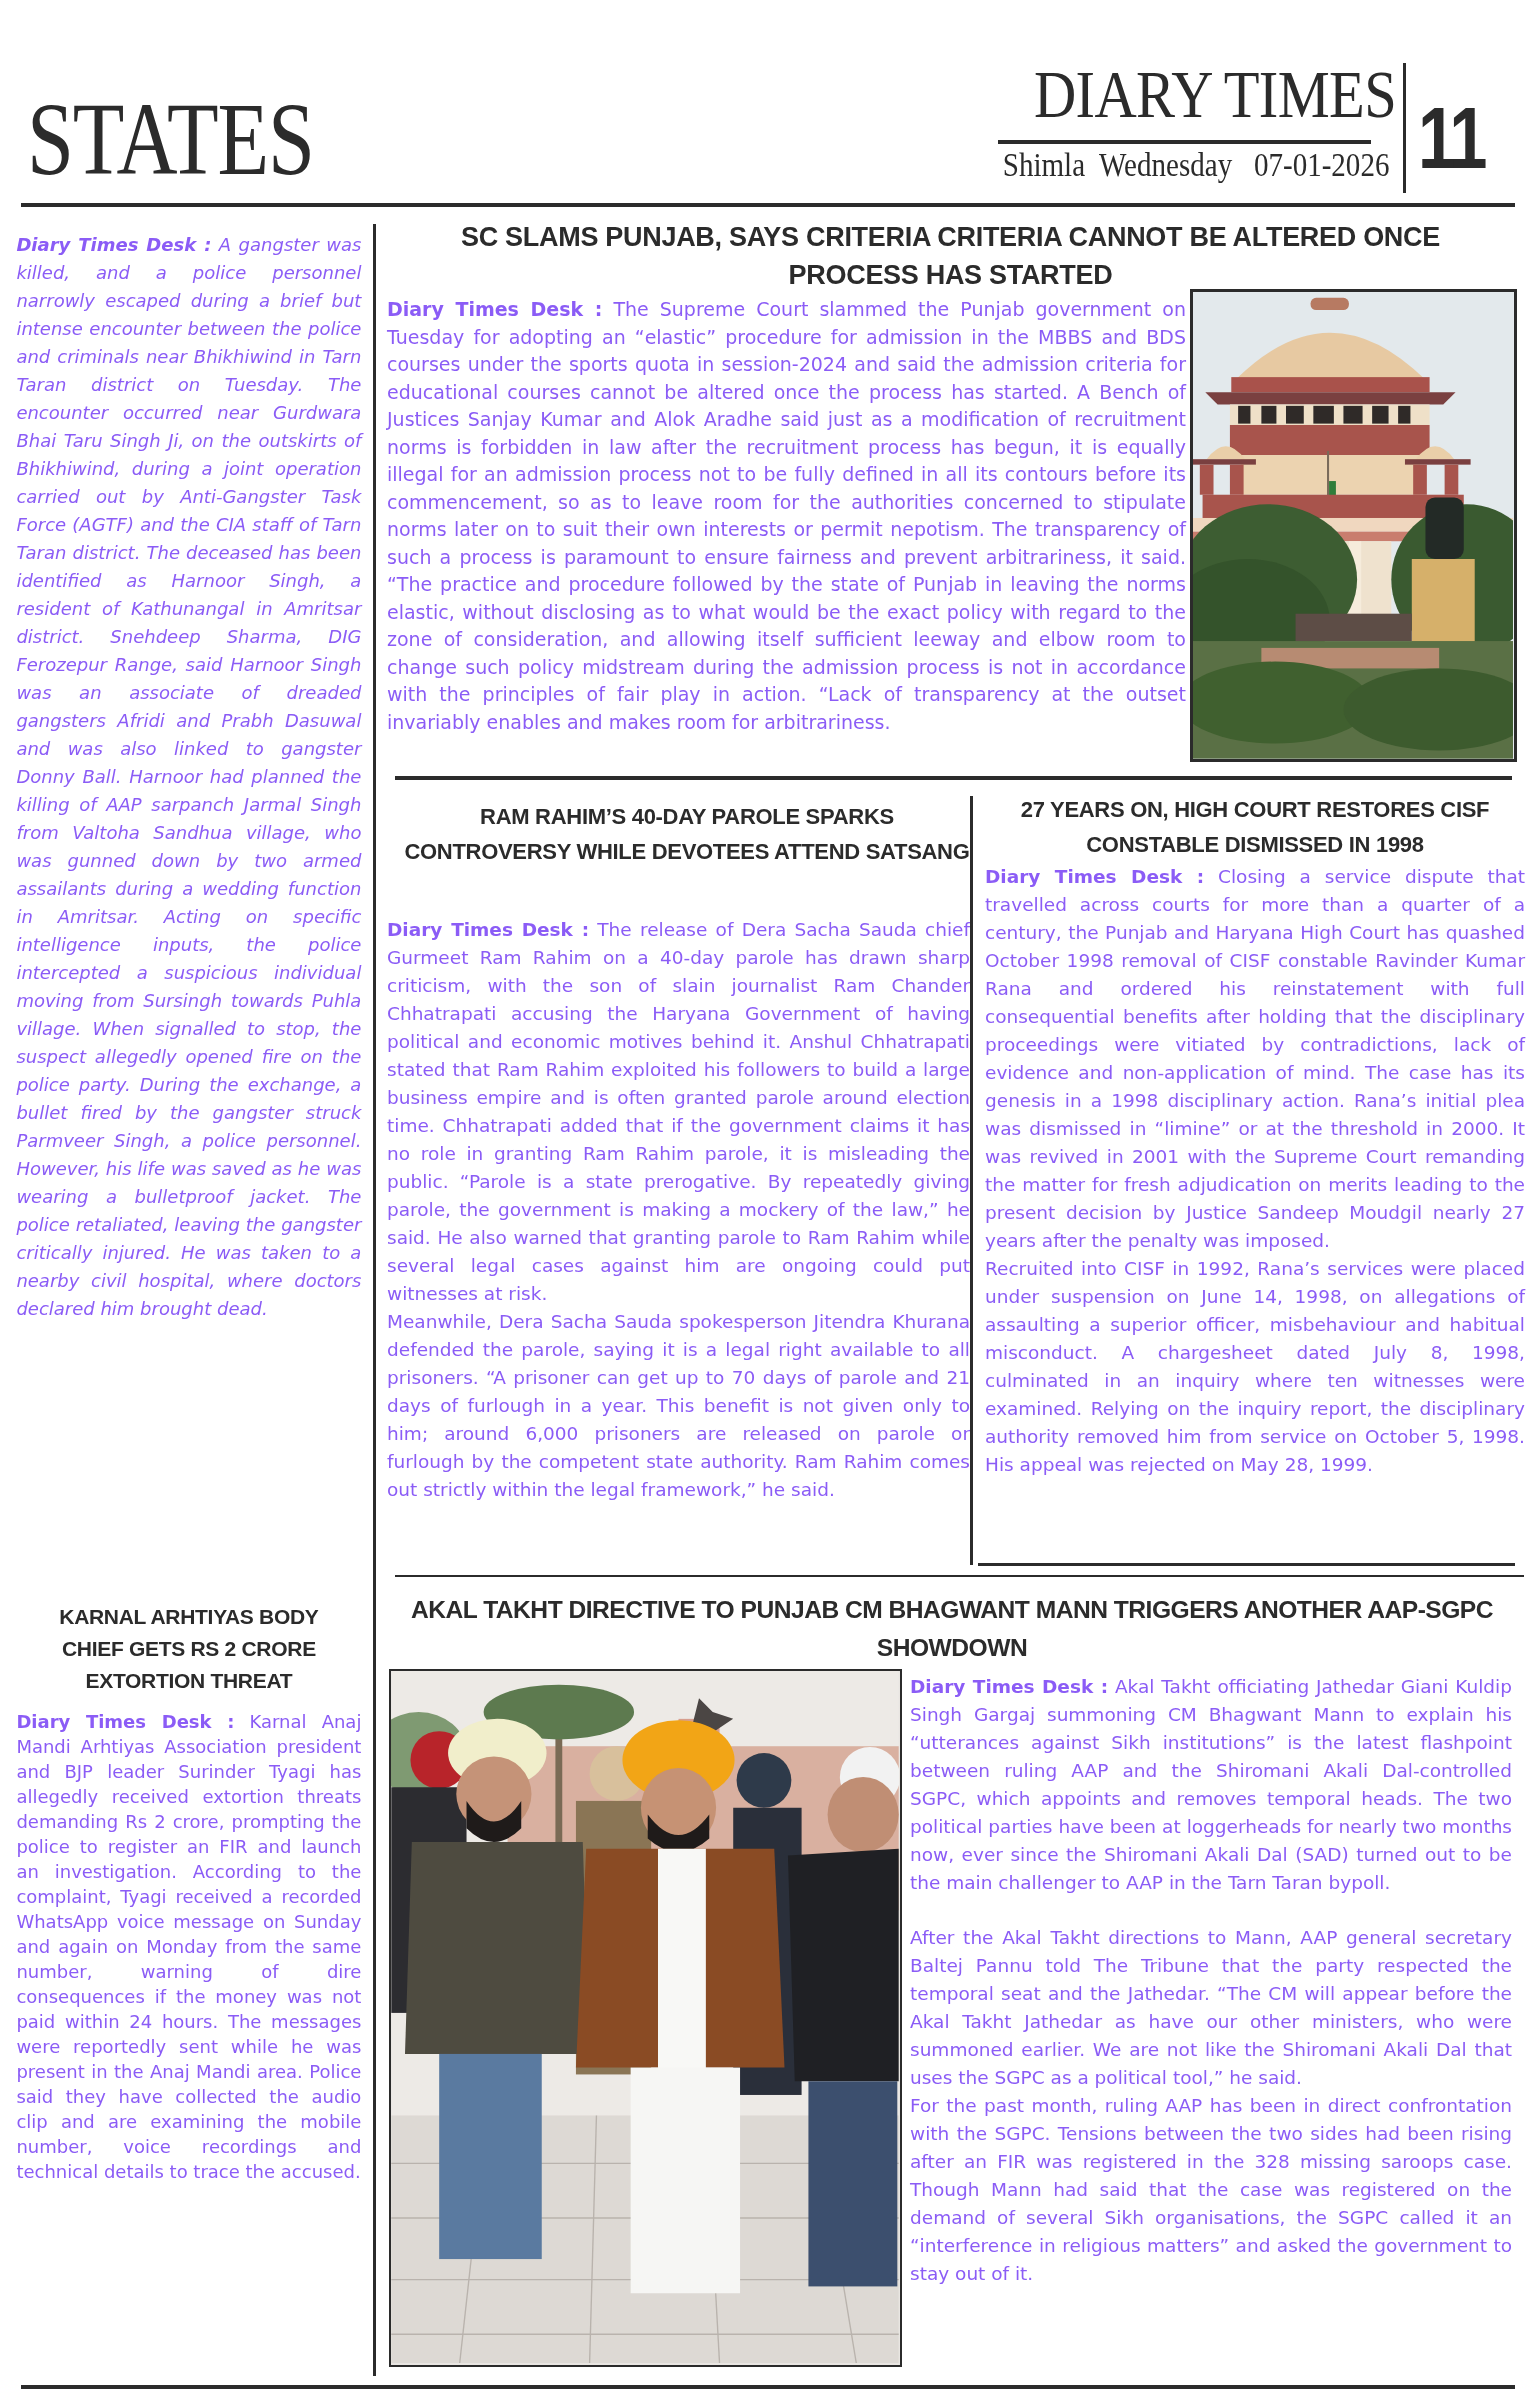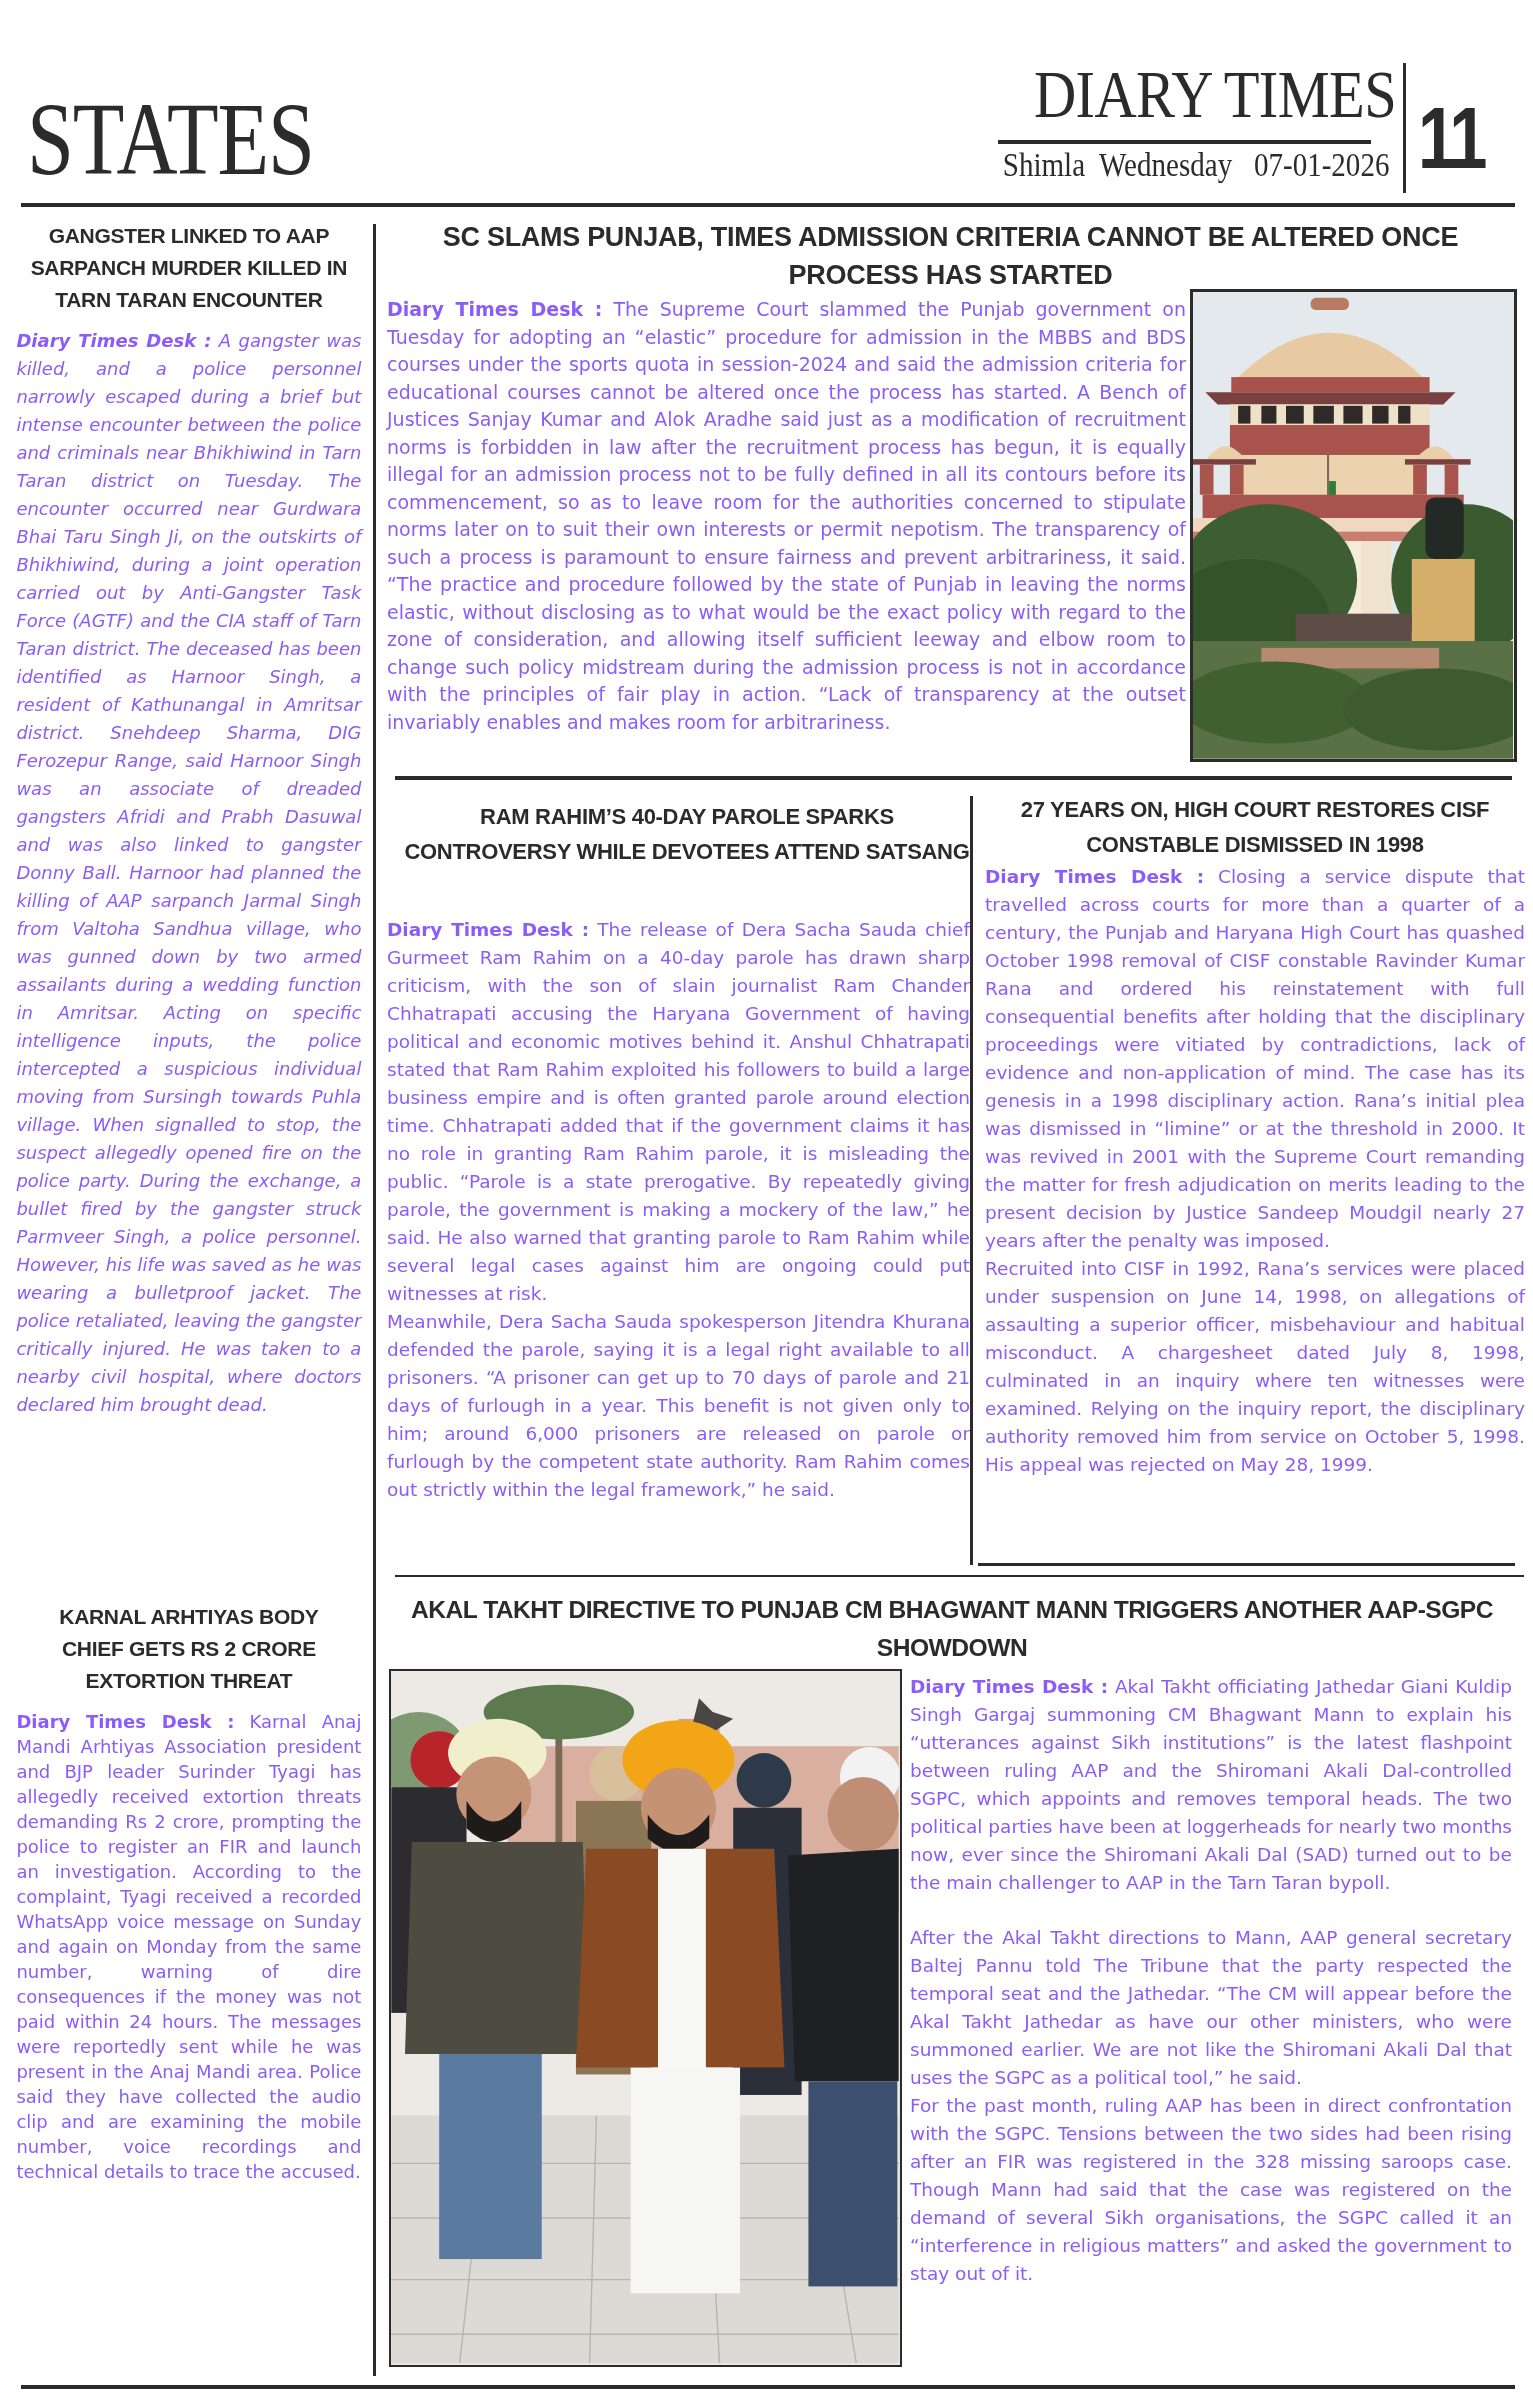--- a/index.html
+++ b/index.html
@@ -95,36 +95,35 @@
 
 <div class="abs section-title">STATES</div>
 <div class="abs paper-name">DIARY TIMES</div>
 <div class="abs masthead-rule"></div>
 <div class="abs dateline" style="white-space:pre">Shimla  Wednesday   07-01-2026</div>
 <div class="abs masthead-vrule"></div>
 <div class="abs page-number">11</div>
 <div class="abs top-rule hrule"></div>
 
 <article id="a1" class="abs left-col">
-  <h2 class="headline" style="margin:0">GANGSTER LINKED TO AAP SARPANCH MURDER KILLED IN TARN TARAN ENCOUNTER</h2>
   <div class="body">
     <p><span class="byline">Diary Times Desk :</span> <span>A gangster was killed, and a police personnel narrowly escaped during a brief but intense encounter between the police and criminals near Bhikhiwind in Tarn Taran district on Tuesday. The encounter occurred near Gurdwara Bhai Taru Singh Ji, on the outskirts of Bhikhiwind, during a joint operation carried out by Anti-Gangster Task Force (AGTF) and the CIA staff of Tarn Taran district. The deceased has been identified as Harnoor Singh, a resident of Kathunangal in Amritsar district. Snehdeep Sharma, DIG Ferozepur Range, said Harnoor Singh was an associate of dreaded gangsters Afridi and Prabh Dasuwal and was also linked to gangster Donny Ball. Harnoor had planned the killing of AAP sarpanch Jarmal Singh from Valtoha Sandhua village, who was gunned down by two armed assailants during a wedding function in Amritsar. Acting on specific intelligence inputs, the police intercepted a suspicious individual moving from Sursingh towards Puhla village. When signalled to stop, the suspect allegedly opened fire on the police party. During the exchange, a bullet fired by the gangster struck Parmveer Singh, a police personnel. However, his life was saved as he was wearing a bulletproof jacket. The police retaliated, leaving the gangster critically injured. He was taken to a nearby civil hospital, where doctors declared him brought dead.</span></p>
   </div>
 </article>
 
 <article id="a2" class="abs left-col">
   <h2 class="headline" style="margin:12px">KARNAL ARHTIYAS BODY CHIEF GETS RS 2 CRORE EXTORTION THREAT</h2>
   <div class="body">
     <p><span class="byline">Diary Times Desk :</span> <span>Karnal Anaj Mandi Arhtiyas Association president and BJP leader Surinder Tyagi has allegedly received extortion threats demanding Rs 2 crore, prompting the police to register an FIR and launch an investigation. According to the complaint, Tyagi received a recorded WhatsApp voice message on Sunday and again on Monday from the same number, warning of dire consequences if the money was not paid within 24 hours. The messages were reportedly sent while he was present in the Anaj Mandi area. Police said they have collected the audio clip and are examining the mobile number, voice recordings and technical details to trace the accused.</span></p>
   </div>
 </article>
 
 <div class="abs vrule left-vrule"></div>
 
-<h2 id="a3-head" class="abs headline" style="margin:0">SC SLAMS PUNJAB, TIMES ADMISSION CRITERIA CANNOT BE ALTERED ONCE PROCESS HAS STARTED</h2>
+<h2 id="a3-head" class="abs headline" style="margin:0">SC SLAMS PUNJAB, SAYS CRITERIA CRITERIA CANNOT BE ALTERED ONCE PROCESS HAS STARTED</h2>
 <div id="a3-body" class="abs body">
   <p><span class="byline">Diary Times Desk :</span> <span>The Supreme Court slammed the Punjab government on Tuesday for adopting an “elastic” procedure for admission in the MBBS and BDS courses under the sports quota in session-2024 and said the admission criteria for educational courses cannot be altered once the process has started. A Bench of Justices Sanjay Kumar and Alok Aradhe said just as a modification of recruitment norms is forbidden in law after the recruitment process has begun, it is equally illegal for an admission process not to be fully defined in all its contours before its commencement, so as to leave room for the authorities concerned to stipulate norms later on to suit their own interests or permit nepotism. The transparency of such a process is paramount to ensure fairness and prevent arbitrariness, it said. “The practice and procedure followed by the state of Punjab in leaving the norms elastic, without disclosing as to what would be the exact policy with regard to the zone of consideration, and allowing itself sufficient leeway and elbow room to change such policy midstream during the admission process is not in accordance with the principles of fair play in action. “Lack of transparency at the outset invariably enables and makes room for arbitrariness.</span></p>
 </div>
 <div class="abs sc-photo">
   <svg width="320" height="467" viewBox="0 0 468 682">
     <rect x="0" y="0" width="468" height="682" fill="#e3e9ec"></rect>
 
     <rect x="172" y="8" width="56" height="18" rx="8" fill="#b77a62"></rect>
 
     <path d="M62 128 Q200 -10 340 128 Z" fill="#e7c9a2"></path>

